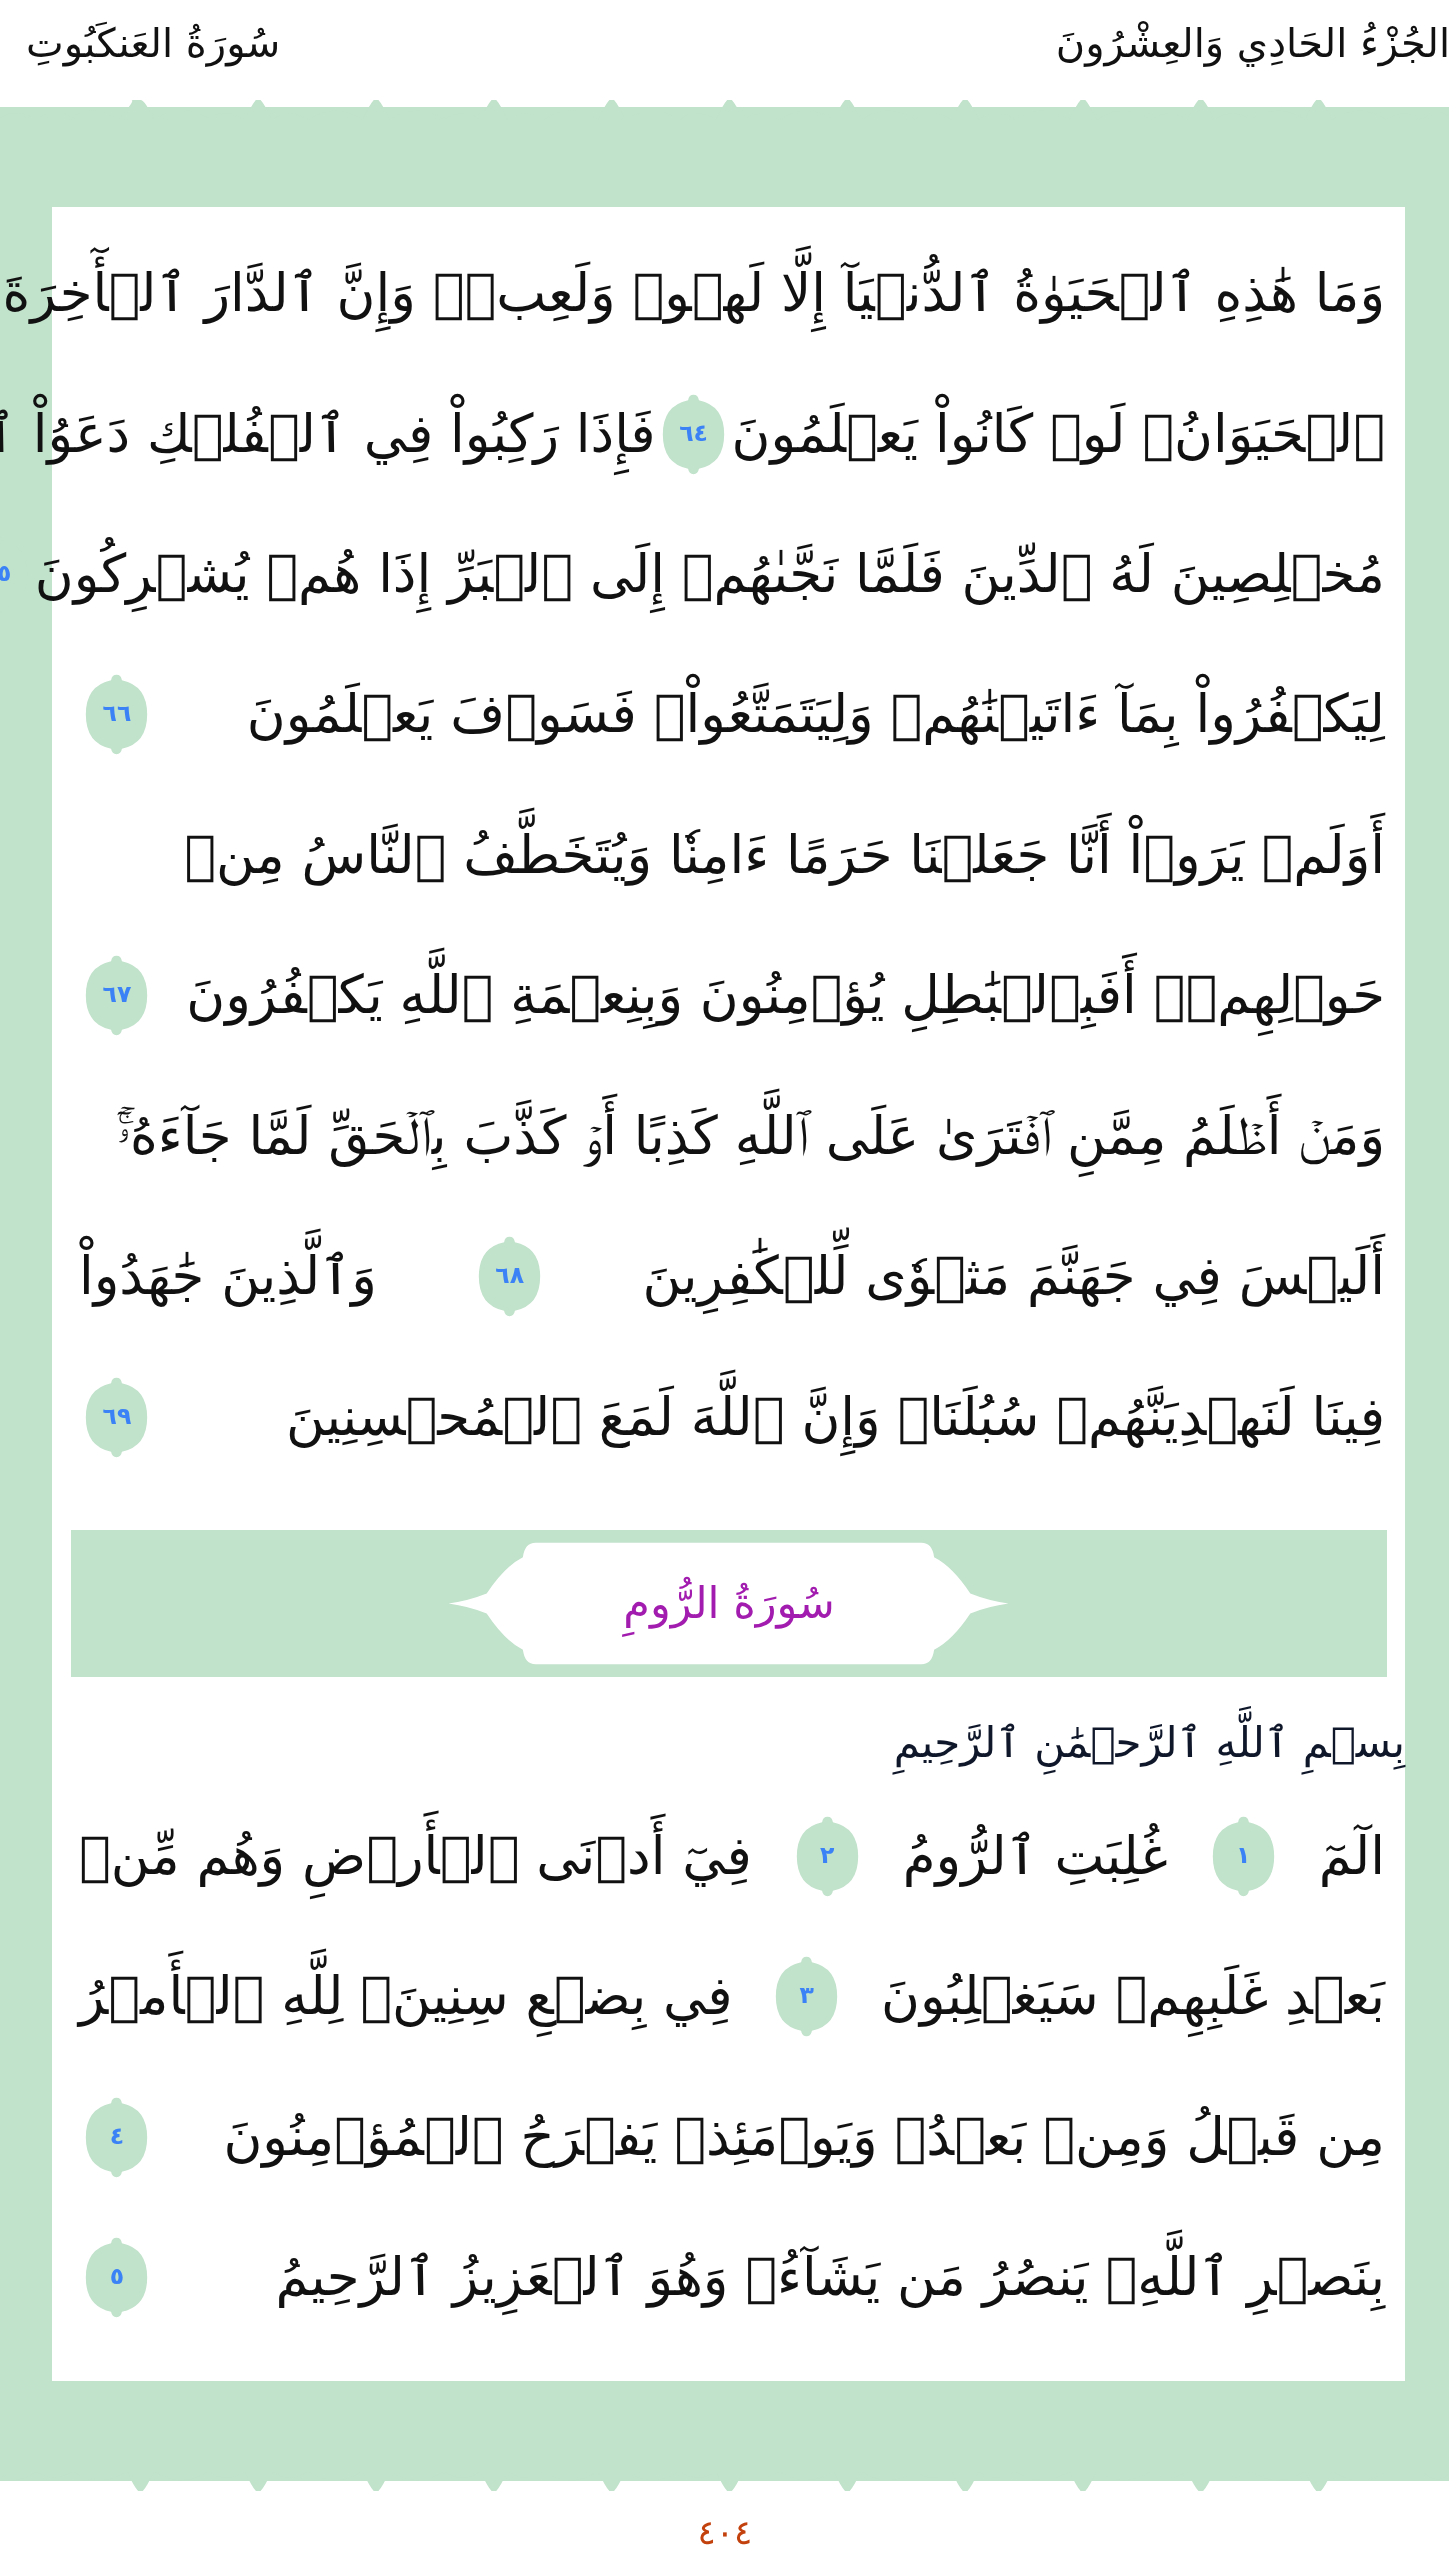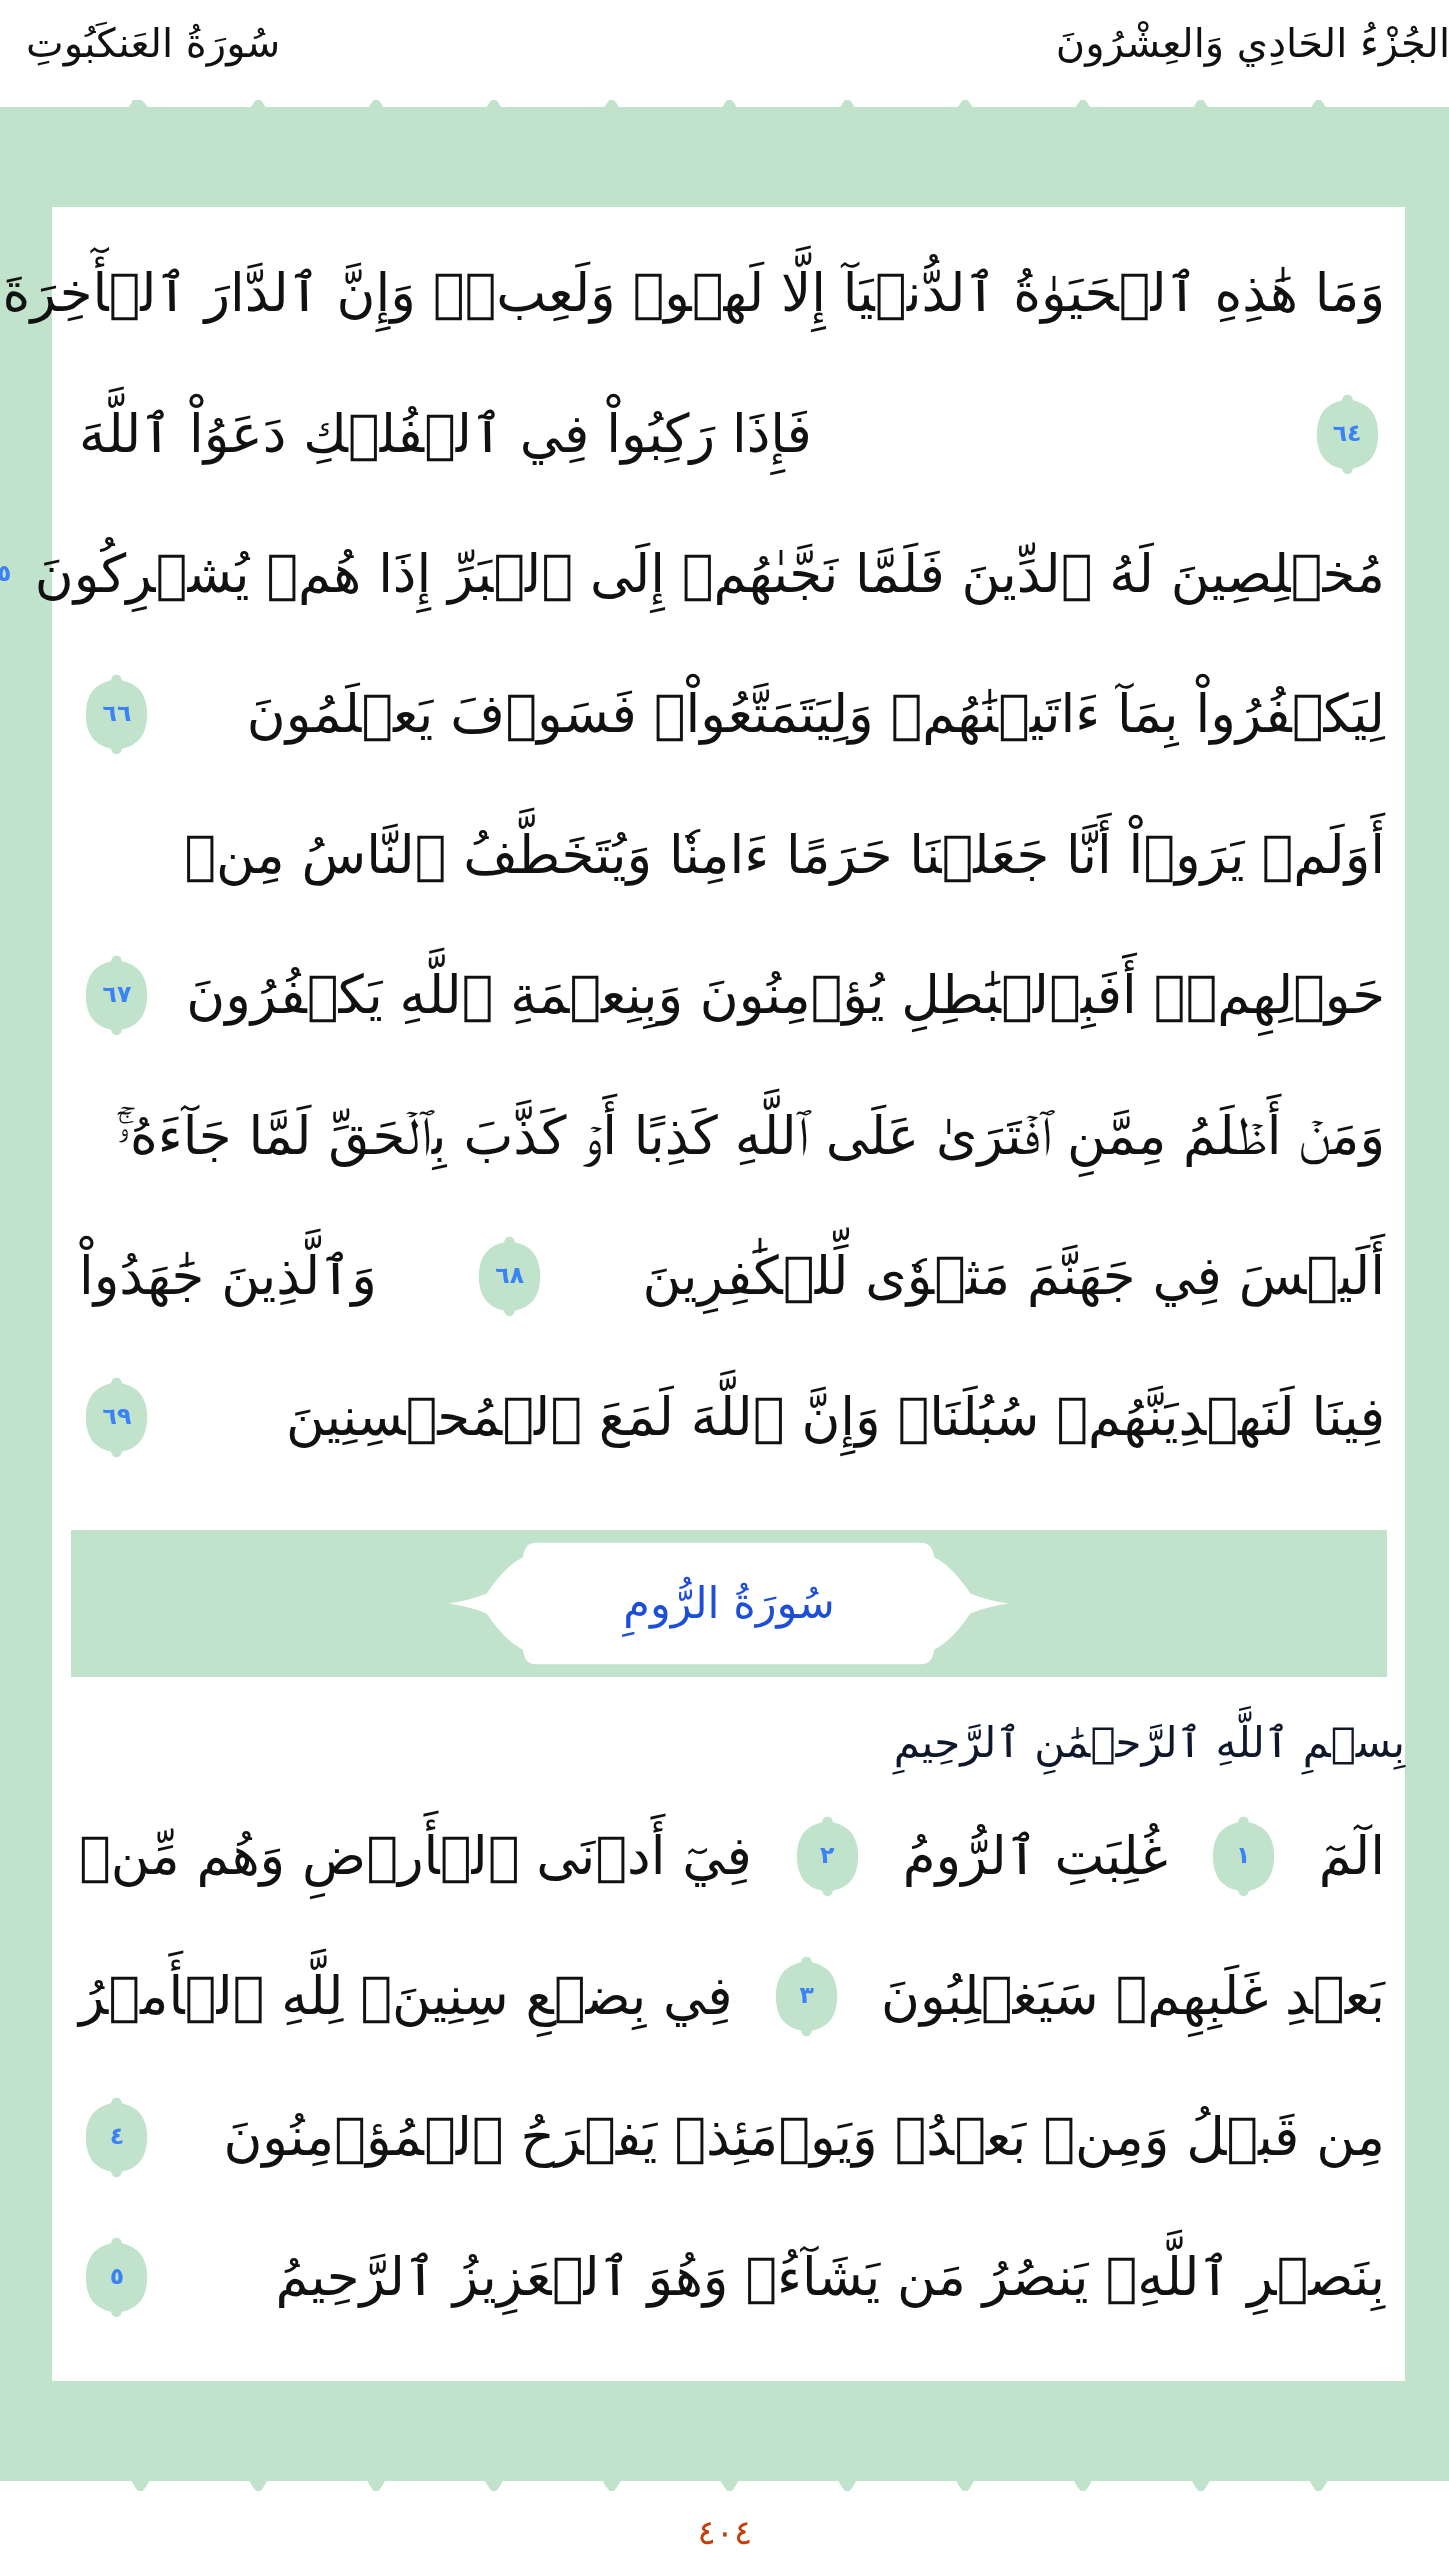--- a/index.html
+++ b/index.html
@@ -51,21 +51,21 @@
     }
 
     .surah-banner {
       position: absolute; left: 19px; top: 1323px; width: 1316px; height: 147px;
       background: #c1e2cb;
     }
     .surah-cartouche { position: absolute; left: 374px; top: 9px; width: 567px; height: 129px; }
     .surah-title {
       position: absolute; left: 0; right: 0; top: 0; height: 147px;
       text-align: center; line-height: 147px; direction: rtl;
-      font-size: 43px; color: #1d4ed8;
+      font-size: 43px; color: #a21caf;
     }
     .basmala {
       position: absolute; left: 0; right: 0; top: 1486px; height: 100px;
       text-align: right; line-height: 100px; direction: rtl;
       font-size: 42px; color: #0f172a;
     }
     .page-number {
       position: absolute; left: 0; right: 0; top: 2510px; height: 45px;
       text-align: center; line-height: 45px; font-size: 34px; color: #c2410c;
       direction: rtl;
@@ -87,20 +87,21 @@
   <path fill="#c1e2cb" d="M0,0 L1600,0 L1600,30 Q1585,45 1570,28 Q1550,42 1530,28 Q1500,48 1470,28 Q1460,50 1455,52 Q1450,50 1440,28 Q1410,48 1380,28 Q1360,42 1340,28 Q1330,50 1325,52 Q1320,50 1310,28 Q1290,42 1270,28 Q1240,48 1210,28 Q1200,50 1195,52 Q1190,50 1180,28 Q1150,48 1120,28 Q1100,42 1080,28 Q1070,50 1065,52 Q1060,50 1050,28 Q1030,42 1010,28 Q980,48 950,28 Q940,50 935,52 Q930,50 920,28 Q890,48 860,28 Q840,42 820,28 Q810,50 805,52 Q800,50 790,28 Q770,42 750,28 Q720,48 690,28 Q680,50 675,52 Q670,50 660,28 Q630,48 600,28 Q580,42 560,28 Q550,50 545,52 Q540,50 530,28 Q510,42 490,28 Q460,48 430,28 Q420,50 415,52 Q410,50 400,28 Q370,48 340,28 Q320,42 300,28 Q290,50 285,52 Q280,50 270,28 Q250,42 230,28 Q200,48 170,28 Q160,50 155,52 Q150,50 140,28 Q110,48 80,28 Q60,42 40,28 Q20,45 0,30 Z"></path>
 </svg>
 
 <div class="panel">
 
   <div class="line" style="top:18px;">
     <span class="seg">وَمَا هَٰذِهِ ٱلۡحَيَوٰةُ ٱلدُّنۡيَآ إِلَّا لَهۡوٞ وَلَعِبٞۚ وَإِنَّ ٱلدَّارَ ٱلۡأٓخِرَةَ لَهِيَ</span>
   </div>
 
   <div class="line" style="top:159px;">
+    <span class="seg">ٱلۡحَيَوَانُۚ لَوۡ كَانُواْ يَعۡلَمُونَ</span>
     <span class="medallion">
       <svg width="65" height="83" viewBox="0 0 72 92">
           <path fill="#c1e2cb" d="M36,2 Q41,2 42,8 Q70,14 70,46 Q70,78 42,84 Q41,90 36,90 Q31,90 30,84 Q2,78 2,46 Q2,14 30,8 Q31,2 36,2 Z"></path>
         </svg>
       <span>٦٤</span>
     </span>
     <span class="seg">فَإِذَا رَكِبُواْ فِي ٱلۡفُلۡكِ دَعَوُاْ ٱللَّهَ</span>
   </div>
 
   <div class="line" style="top:299px;">

